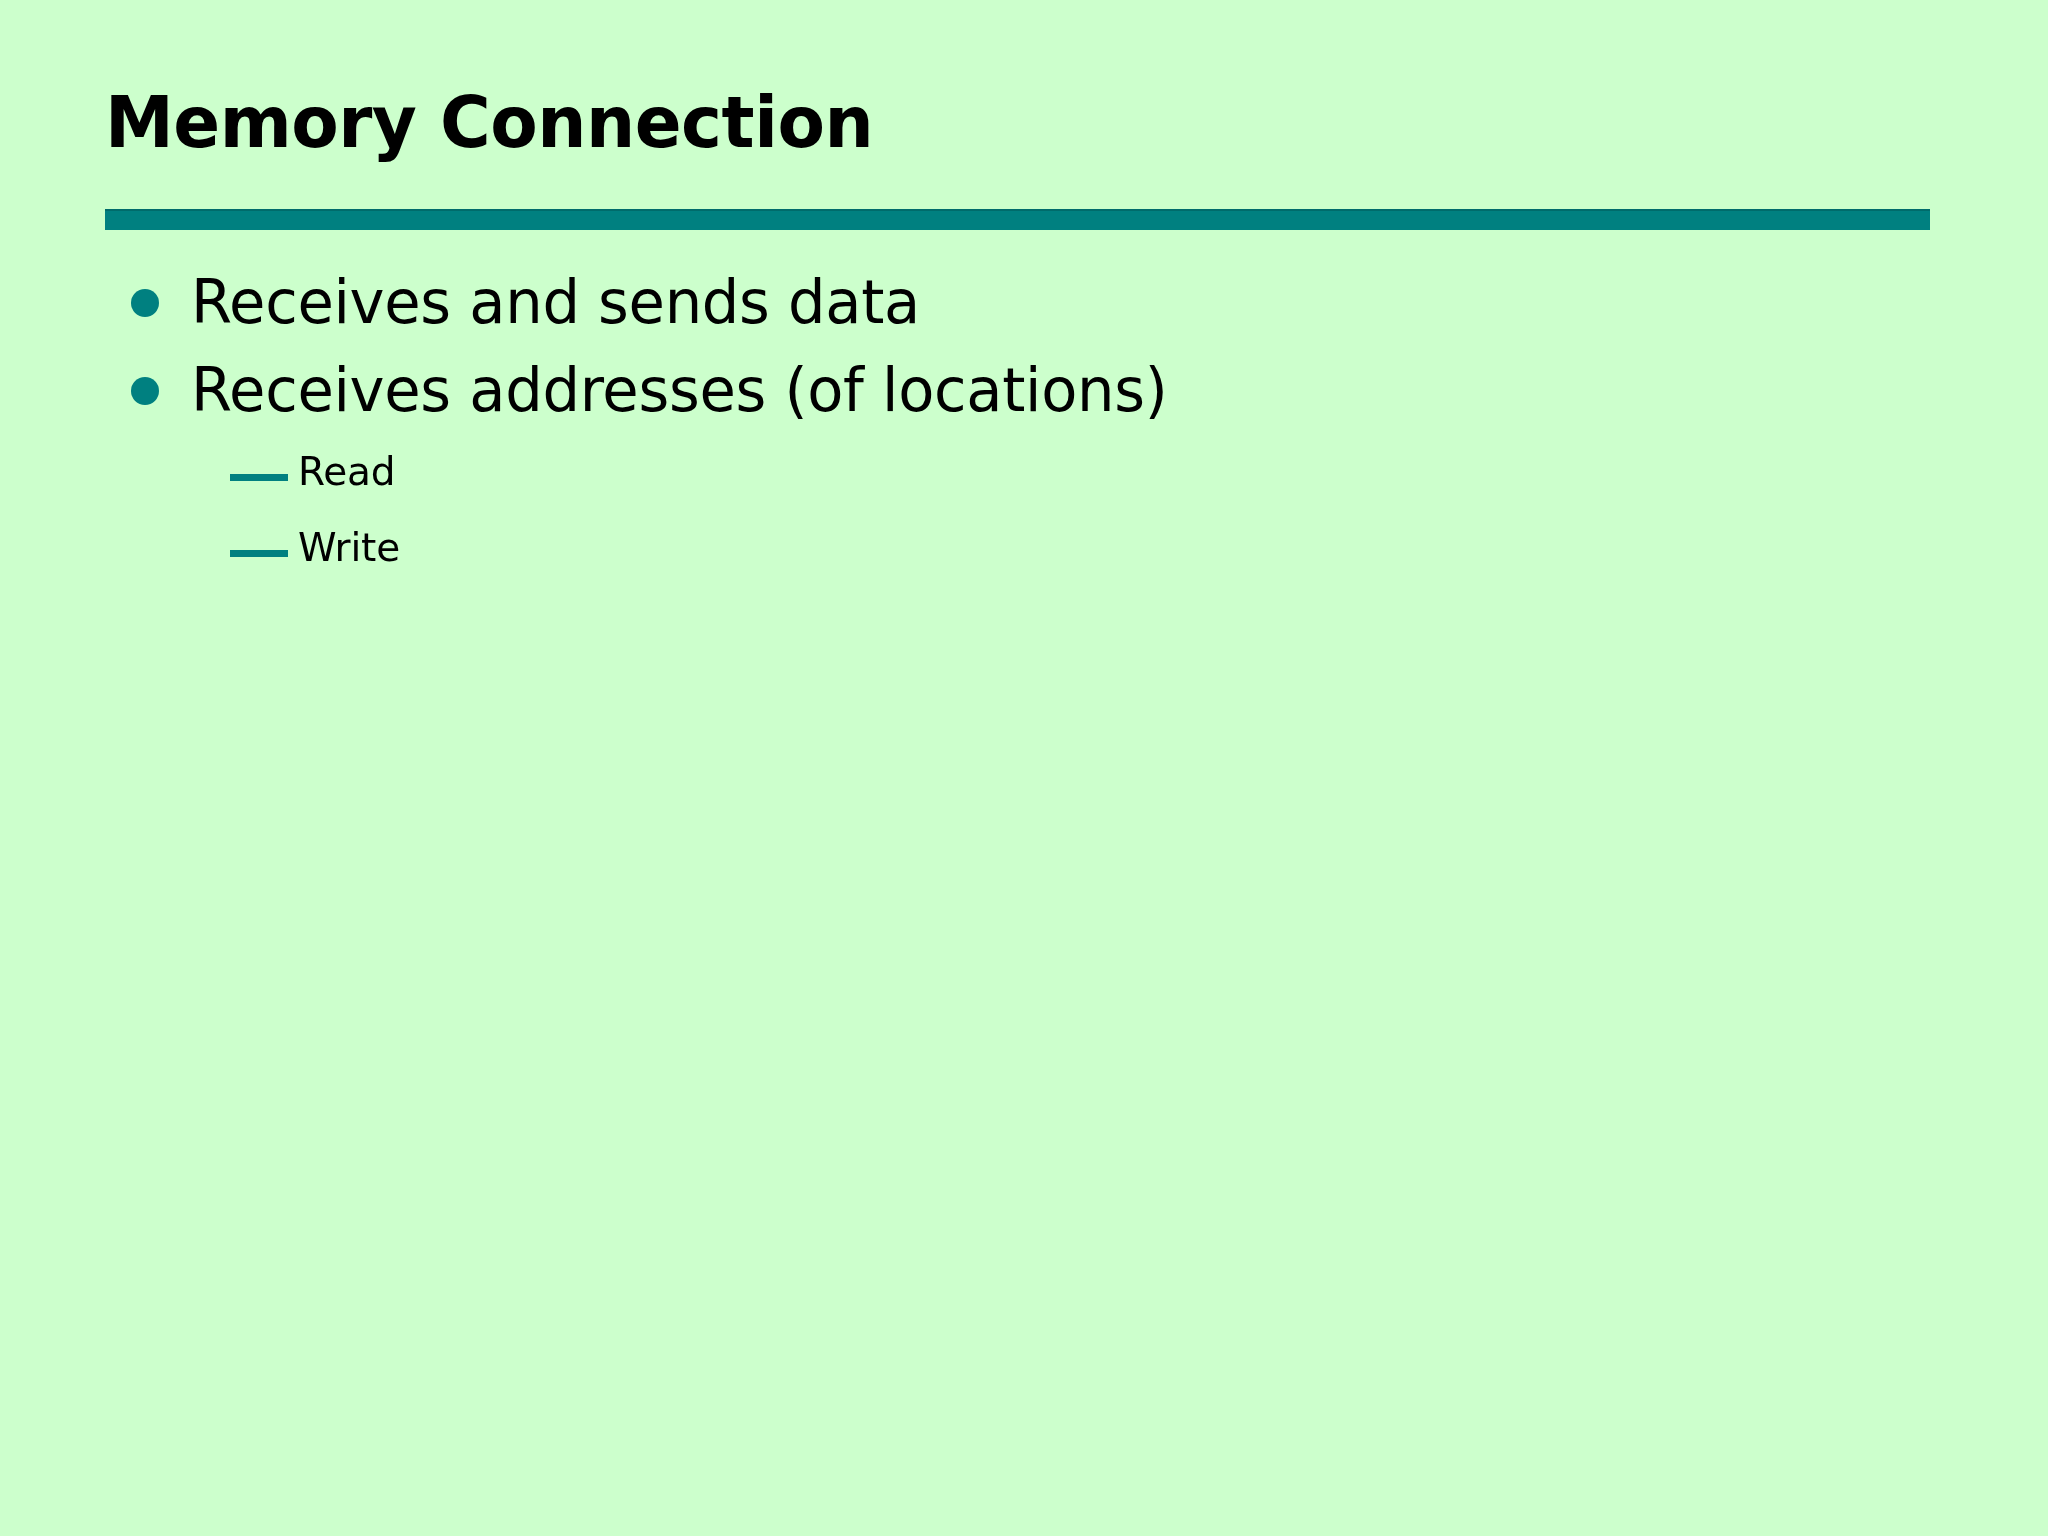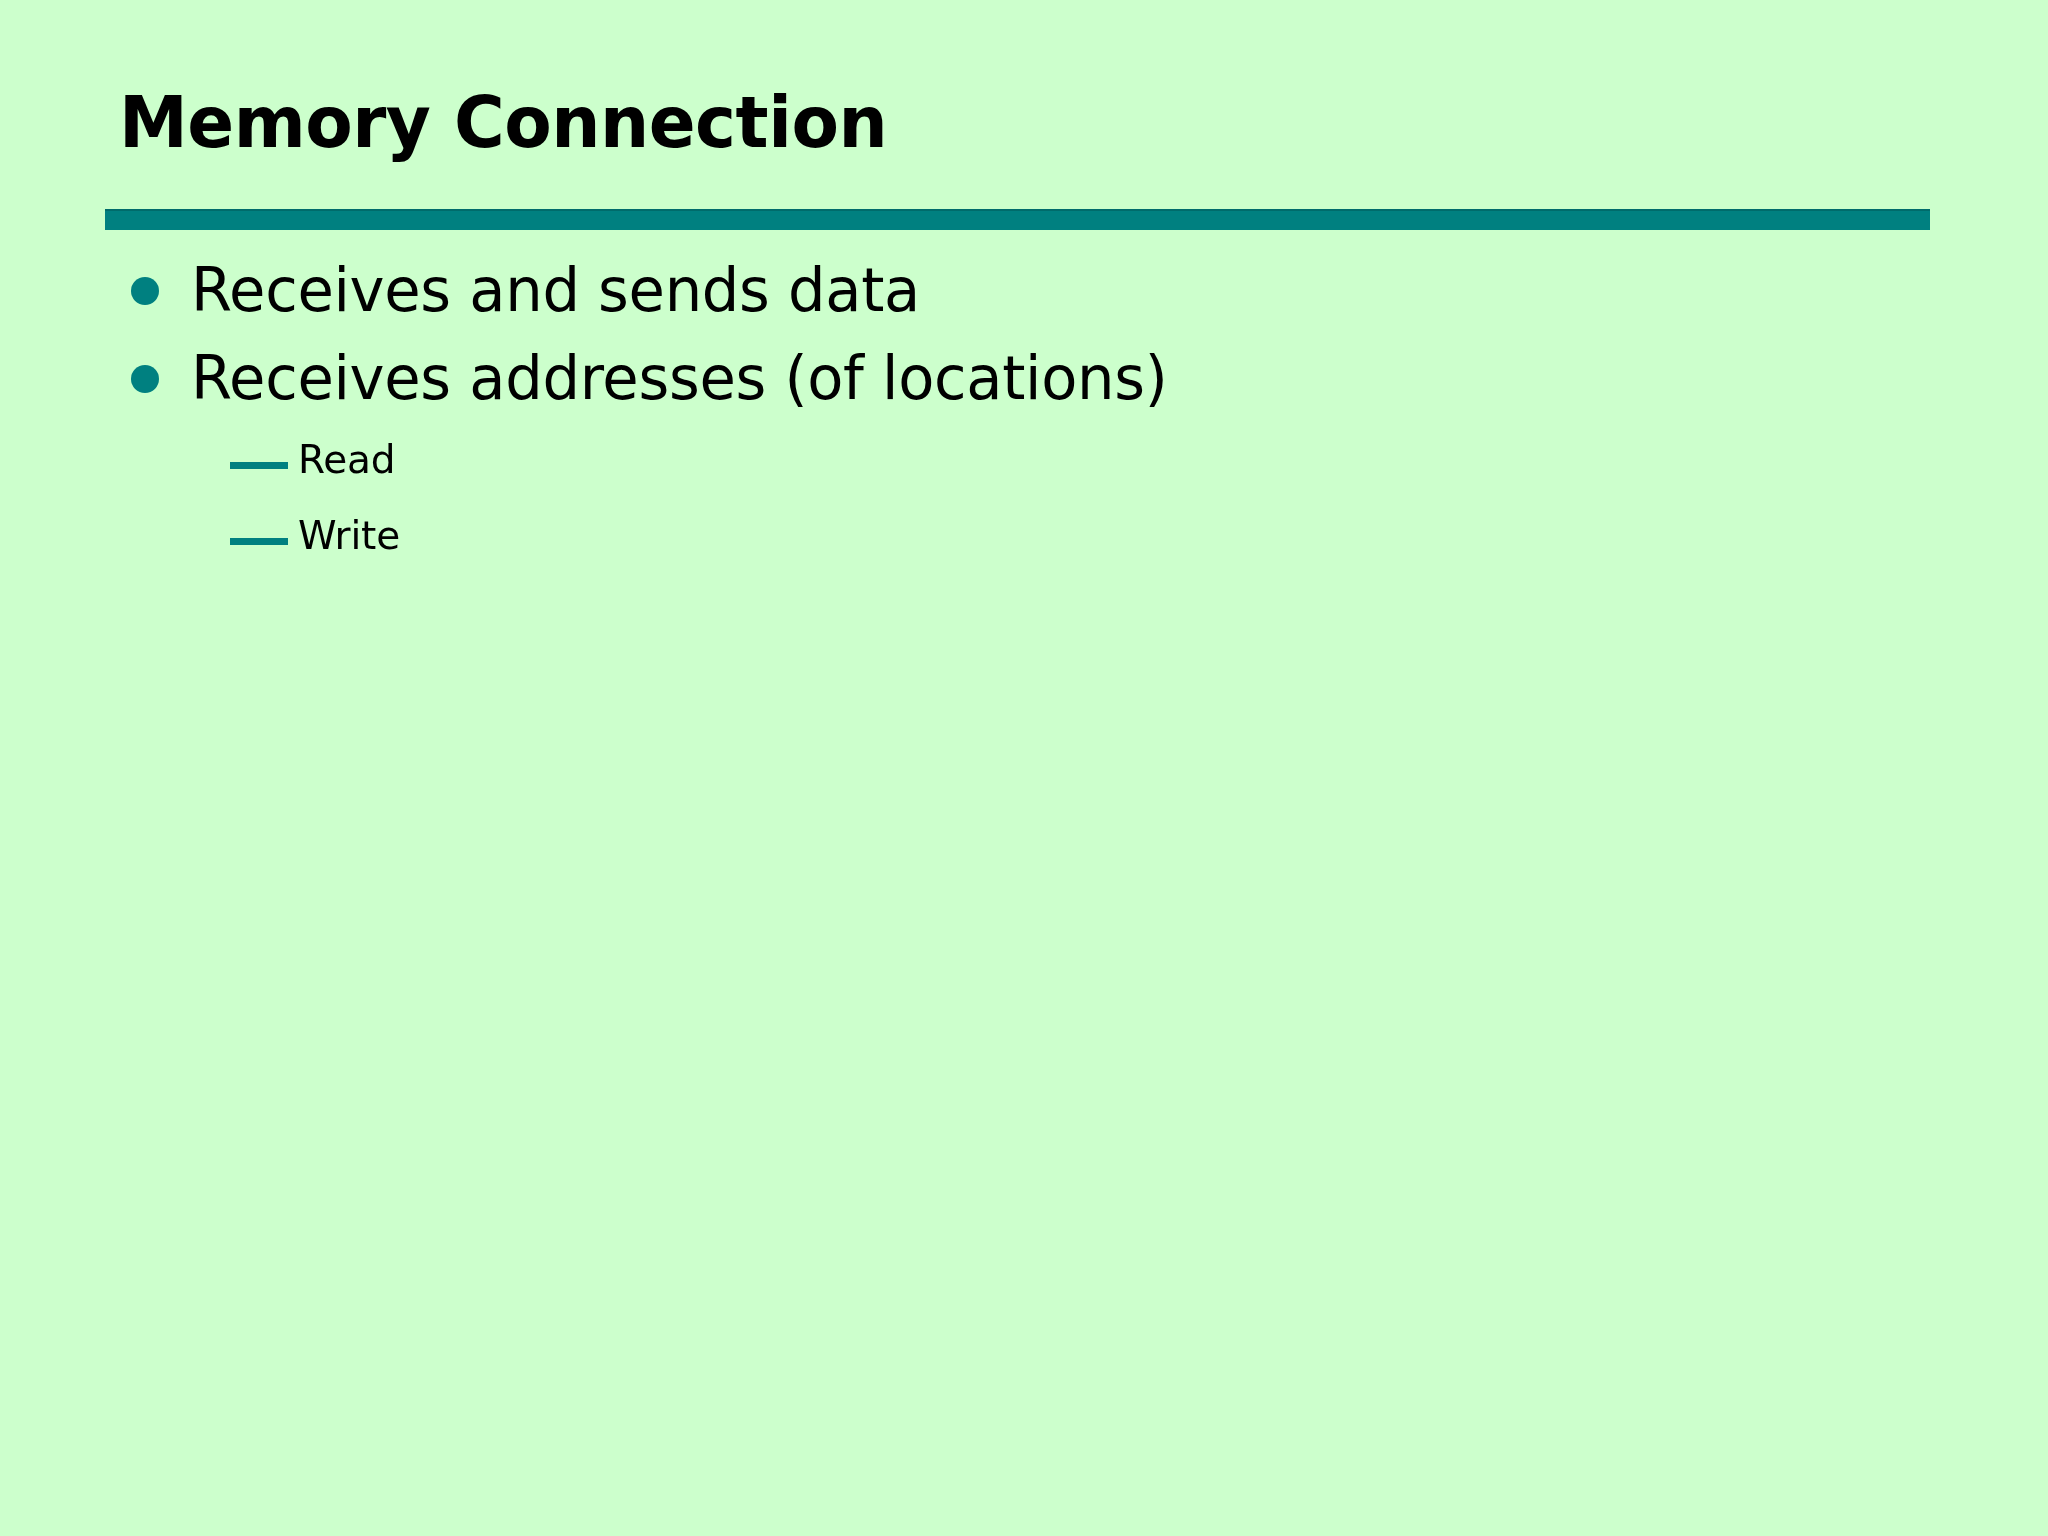--- a/index.html
+++ b/index.html
@@ -17,21 +17,21 @@
     position: relative;
     width: 2048px;
     height: 1536px;
     background: #ccffcc;
     box-sizing: border-box;
   }
 
   
   .title-block {
     position: absolute;
-    left: 119px;
+    left: 105px;
     top: 86px;
     width: 1830px;
   }
   .slide-title {
     font-family: "DejaVu Sans", sans-serif;
     font-weight: bold;
     font-size: 72px;
     line-height: 1.0;
     color: #000000;
     letter-spacing: -0.5px;
@@ -48,21 +48,21 @@
     height: 21px;
     background: #008080;
     border-top: 2px solid #006b6b;
     box-sizing: border-box;
   }
 
   
   .body-list {
     position: absolute;
     left: 105px;
-    top: 246px;
+    top: 258px;
     width: 1860px;
   }
 
   .bullet-row {
     display: flex;
     align-items: flex-start;
     height: 88px;
   }
   .bullet-marker {
     flex: 0 0 auto;

